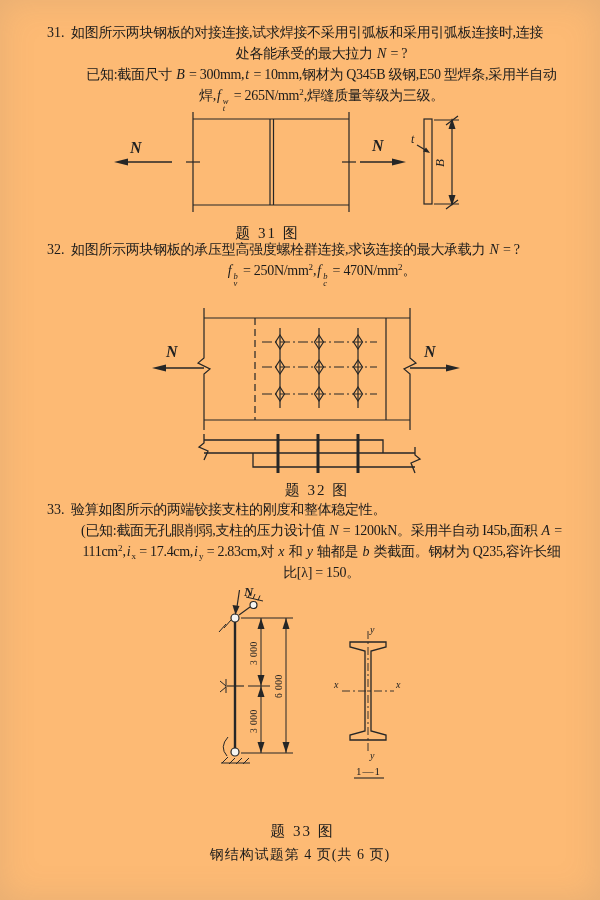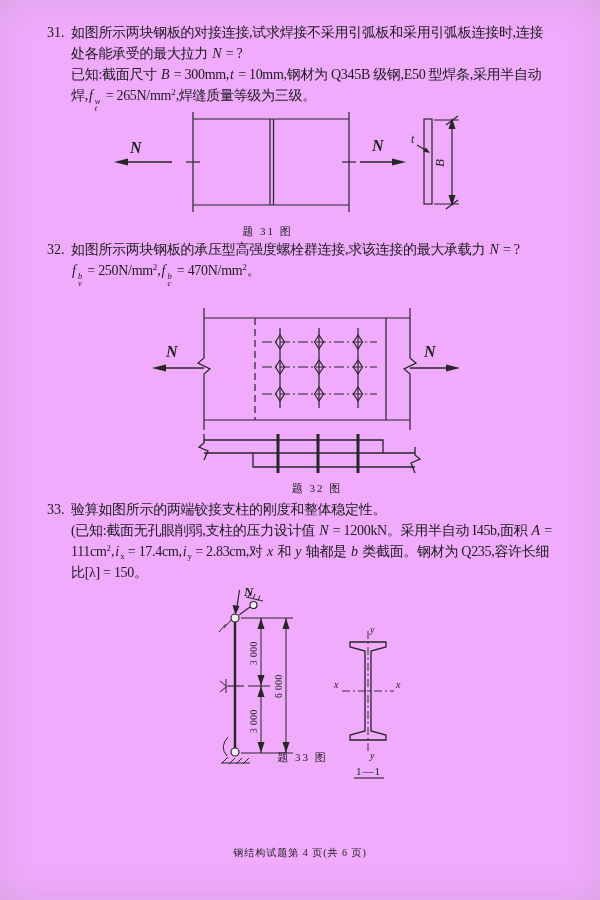--- a/index.html
+++ b/index.html
@@ -1,33 +1,33 @@
 <!DOCTYPE html>
 <html><head>
 <meta charset="utf-8">
 <style>
   html,body{margin:0;padding:0;background:#e9e8e5;}
   .page{
     position:relative;width:600px;height:900px;margin:0 auto;
-    background:#f0abfc;color:#1b1b1b;overflow:hidden;
+    background:#fdba74;color:#1b1b1b;overflow:hidden;
     font-family:"Liberation Serif","DejaVu Serif",serif;
     box-shadow:inset 0 0 35px rgba(120,118,110,.18);
   }
   .problem{position:absolute;left:47px;width:525px;}
   .pline{white-space:nowrap;font-size:14px;line-height:21px;height:21px;letter-spacing:-0.3px;}
-  .pline.cont{padding-left:24px;}
+  .pline.cont{padding-left:24px;text-align:center;}
   .pnum{display:inline-block;width:24px;letter-spacing:0;}
   .pline i{font-style:italic;letter-spacing:0;padding:0 1px;}
   .pline sup{font-size:9px;letter-spacing:0;vertical-align:5px;line-height:0;}
   .pline sub{font-size:9px;letter-spacing:0;vertical-align:-3px;line-height:0;}
   .ss{display:inline-flex;flex-direction:column;align-items:flex-start;
       font-size:8.5px;line-height:7px;font-style:italic;vertical-align:-4px;
       margin:0 2px 0 1px;letter-spacing:0;}
-  .figcap{position:absolute;font-size:11px;letter-spacing:2px;text-align:center;}
-  .footer{position:absolute;left:0;right:0;top:846px;text-align:center;font-size:10px;letter-spacing:1px;}
+  .figcap{position:absolute;font-size:15px;letter-spacing:2px;text-align:center;}
+  .footer{position:absolute;left:0;right:0;top:846px;text-align:center;font-size:14px;letter-spacing:1px;}
   svg{position:absolute;left:0;overflow:visible;}
   svg text{font-family:"Liberation Serif","DejaVu Serif",serif;fill:#222;}
   .lblN{font-size:16px;font-style:italic;font-weight:bold;}
   .lblS{font-size:12px;font-style:italic;}
   .lblD{font-size:9.5px;letter-spacing:.5px;}
   .lblSec{font-size:11px;letter-spacing:1px;}
 </style>
 </head>
 <body>
 
@@ -175,16 +175,16 @@
       <path d="M368,46 V166" stroke-dasharray="8 3 2 3" stroke-width="0.9"></path>
       <path d="M342,106 H394" stroke-dasharray="8 3 2 3" stroke-width="0.9"></path>
       <path d="M354,193 H384" stroke-width="1.1"></path>
     </g>
     <text x="370" y="48" class="lblS" style="font-size:10px">y</text>
     <text x="370" y="174" class="lblS" style="font-size:10px">y</text>
     <text x="334" y="103" class="lblS" style="font-size:10px">x</text>
     <text x="396" y="103" class="lblS" style="font-size:10px">x</text>
     <text x="356" y="190" class="lblSec">1—1</text>
   </svg>
-  <div class="figcap" style="left:205px;top:750px;width:195px">题 33 图</div>
+  <div class="figcap" style="left:205px;top:822px;width:195px">题 33 图</div>
 
   <div class="footer">钢结构试题第 4 页(共 6 页)</div>
 </div>
 
 </body></html>

